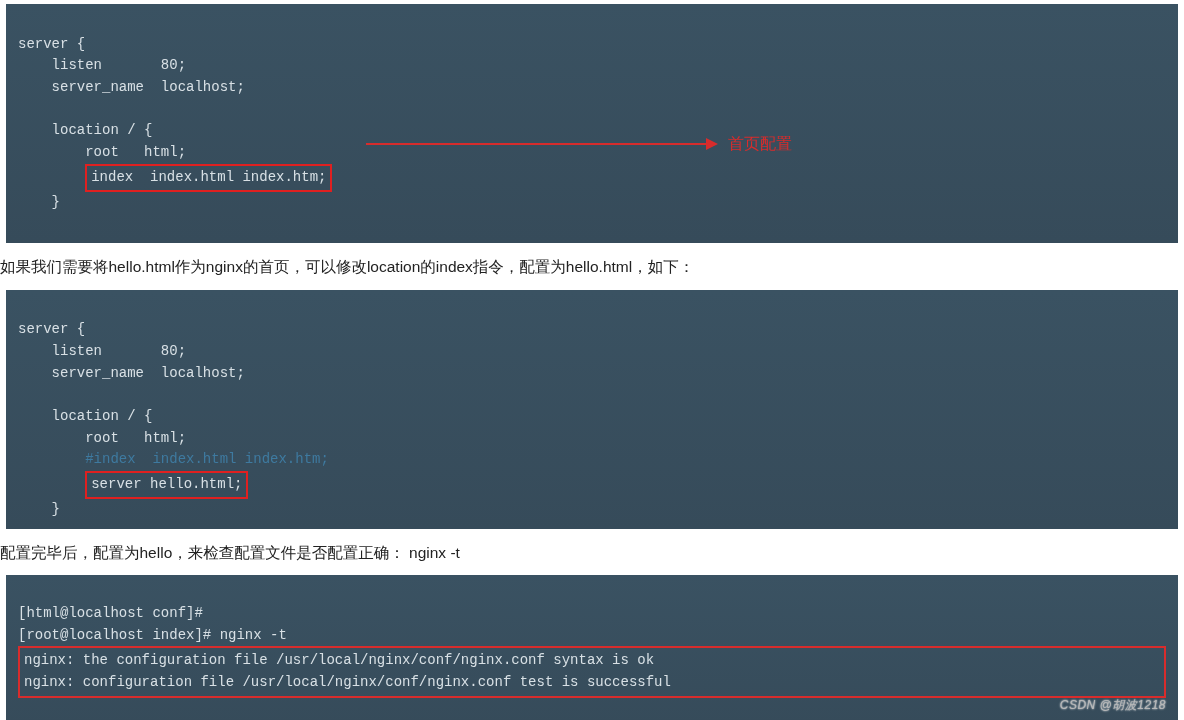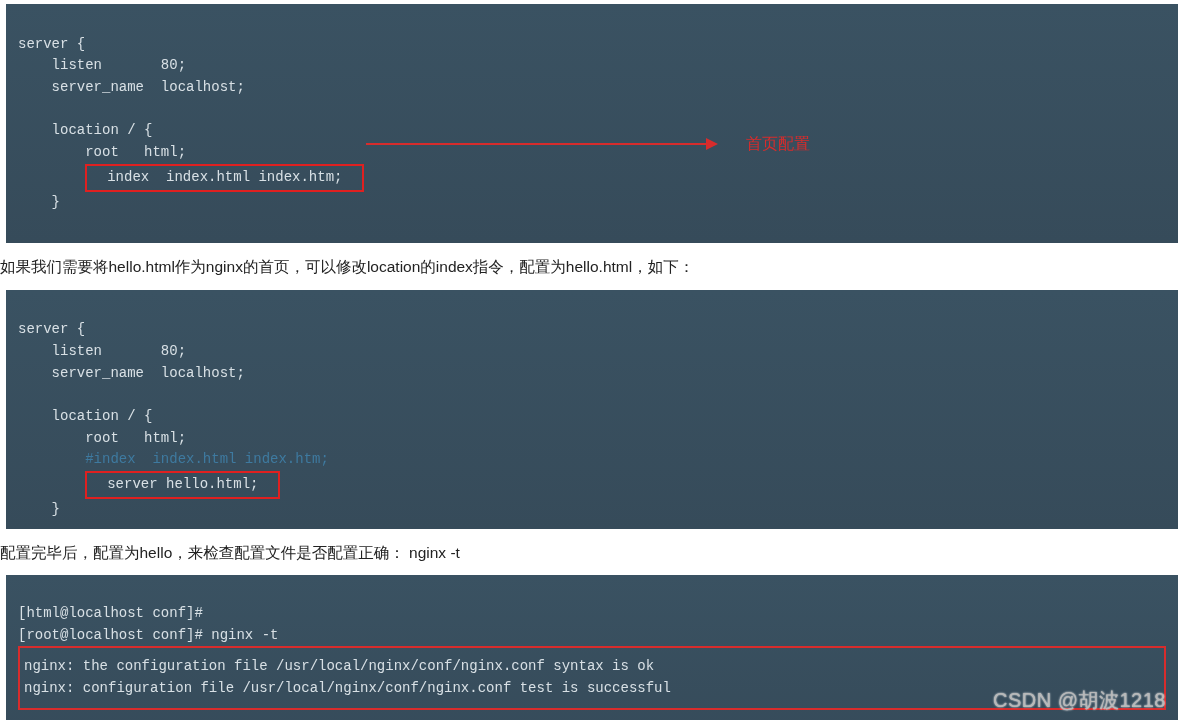--- a/index.html
+++ b/index.html
@@ -26,21 +26,21 @@
     padding: 6px 12px;
   }
   .para {
     margin: 8px 12px 10px 0;
     color: #222;
     font-size: 15.5px;
     line-height: 1.6;
   }
   .red-box {
     border: 2px solid #d82c2c;
-    padding: 1px 20px;
+    padding: 1px 4px;
     display: inline-block;
   }
   .red-box.inline {
     border: 2px solid #e02020;
   }
   .arrow-wrap {
     position: absolute;
     top: 128px;
     left: 360px;
     display: flex;
@@ -54,32 +54,33 @@
   .arrow-head {
     width: 0; height: 0;
     border-top: 6px solid transparent;
     border-bottom: 6px solid transparent;
     border-left: 12px solid #d82c2c;
   }
   .arrow-label {
     color: #d82c2c;
     font-family: "Microsoft YaHei", sans-serif;
     font-size: 16px;
-    margin-left: 28px;
+    margin-left: 10px;
   }
   .comment-line { color: #3e7aa0; }
   .watermark {
     position: fixed;
     right: 18px;
     bottom: 6px;
     color: #b8b8b8;
-    font-size: 20px;
+    font-size: 12px;
     letter-spacing: 0.5px;
     text-shadow: 0 0 2px #fff;
     pointer-events: none;
+    font-style: italic;
   }
 </style>
 </head>
 <body>
 
 <div class="code-block">
 <span>server {</span>
 <span>    listen       80;</span>
 <span>    server_name  localhost;</span>
 <span></span>
@@ -105,18 +106,18 @@
 <span>        root   html;</span>
 <span class="comment-line">        #index  index.html index.htm;</span>
         <span class="red-box inline">server hello.html;</span>
 <span>    }</span>
 </div>
 
 <p class="para">配置完毕后，配置为hello，来检查配置文件是否配置正确： nginx -t</p>
 
 <div class="code-block term">
 <span>[html@localhost conf]#</span>
-<span>[root@localhost conf]# nginx -t</span>
-<span class="red-box" style="display:block; border-width:2px; padding:8px 4px;"><span>nginx: the configuration file /usr/local/nginx/conf/nginx.conf syntax is ok</span>
+<span>[root@localhost index]# nginx -t</span>
+<span class="red-box" style="display:block; border-width:2px; padding:2px 4px;"><span>nginx: the configuration file /usr/local/nginx/conf/nginx.conf syntax is ok</span>
 <span>nginx: configuration file /usr/local/nginx/conf/nginx.conf test is successful</span></span>
 </div>
 
 <div class="watermark">CSDN @胡波1218</div>
 
 </body></html>

